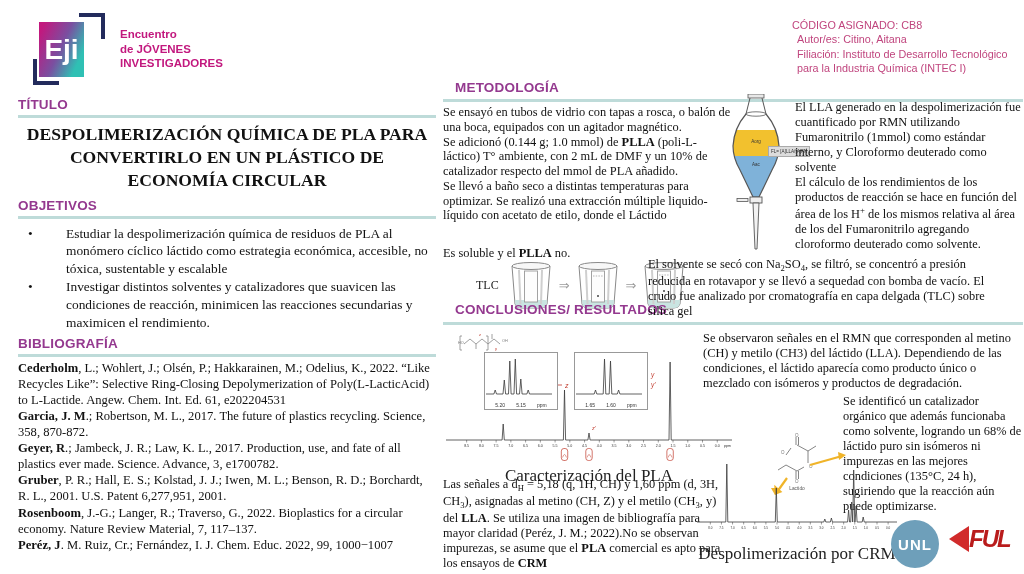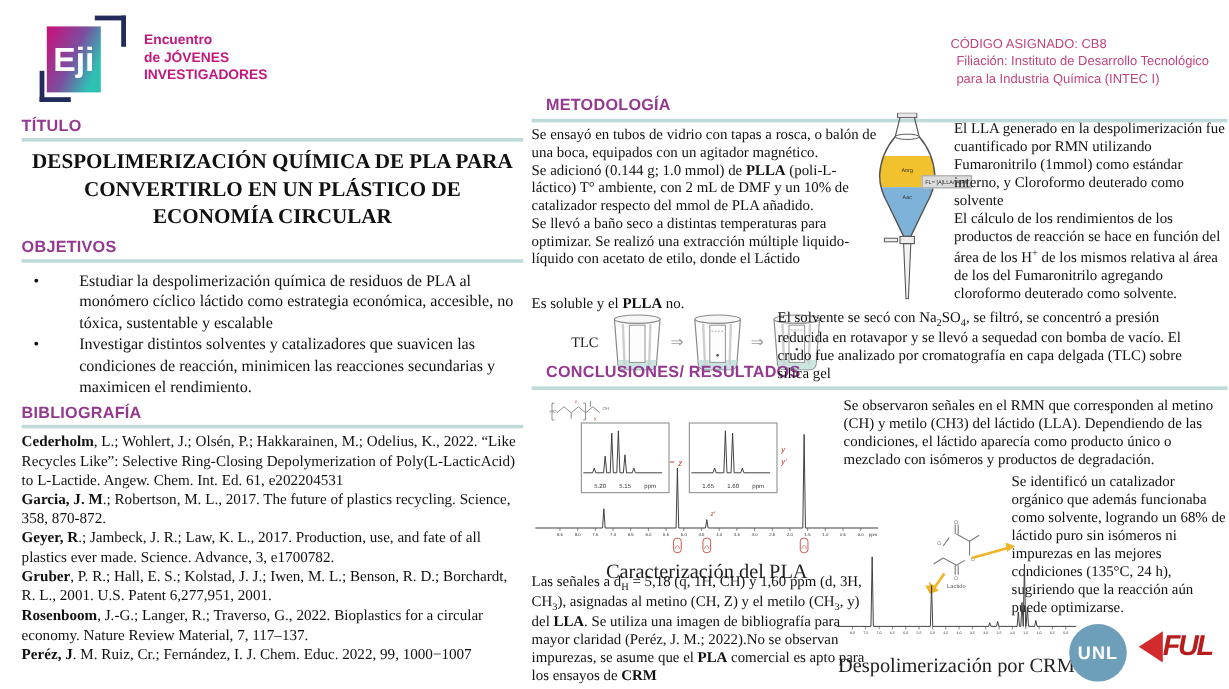--- a/index.html
+++ b/index.html
@@ -19,21 +19,21 @@
   .eji-sq{position:absolute;left:4px;top:9px;width:45px;height:55px;
           background:linear-gradient(115deg,#C2187E 8%,#7A4FA0 48%,#2FC0B4 82%);
           display:flex;align-items:center;justify-content:center;color:#fff;
           font:bold 28px "Liberation Sans",sans-serif;}
   .br{position:absolute;width:22px;height:22px;border:0 solid #232B5C;}
   .br-tr{right:2px;top:0;border-top-width:4px;border-right-width:4px;}
   .br-bl{left:-2px;bottom:0;border-bottom-width:4px;border-left-width:4px;}
   .eji-text{font:bold 11.5px "Liberation Sans",sans-serif;color:#C2187E;line-height:1.3;}
 
   
-  .assignment{position:absolute;left:792px;top:30px;width:232px;
+  .assignment{position:absolute;left:792px;top:18px;width:232px;
               font:10.8px "Liberation Sans",sans-serif;color:#C0457E;line-height:1.34;}
   .assignment .ind{padding-left:5px;}
 
   
   .col-left{position:absolute;left:18px;top:97px;width:418px;}
   .title{font-weight:bold;font-size:17.6px;line-height:1.3;margin-top:5px;text-align:center;}
   .mt{margin-top:6px;}
   .bullets{margin-top:6px;font-size:13.4px;line-height:1.33;}
   .bullet{display:flex;}
   .bdot{width:38px;padding-left:10px;flex:none;}
@@ -95,20 +95,21 @@
     </div>
     <div class="eji-text">
       <div>Encuentro</div>
       <div>de JÓVENES</div>
       <div>INVESTIGADORES</div>
     </div>
   </div>
 
   <div class="assignment">
     <div>CÓDIGO ASIGNADO: CB8</div>
+    <div class="ind">Autor/es: Citino, Aitana</div>
     <div class="ind">Filiación: Instituto de Desarrollo Tecnológico para la Industria Química (INTEC I)</div>
   </div>
 
   <div class="col-left">
     <h2 class="ph">TÍTULO</h2>
     <div class="tl"></div>
     <div class="title">DESPOLIMERIZACIÓN QUÍMICA DE PLA PARA CONVERTIRLO EN UN PLÁSTICO DE ECONOMÍA CIRCULAR</div>
     <h2 class="ph mt">OBJETIVOS</h2>
     <div class="tl"></div>
     <div class="bullets">

